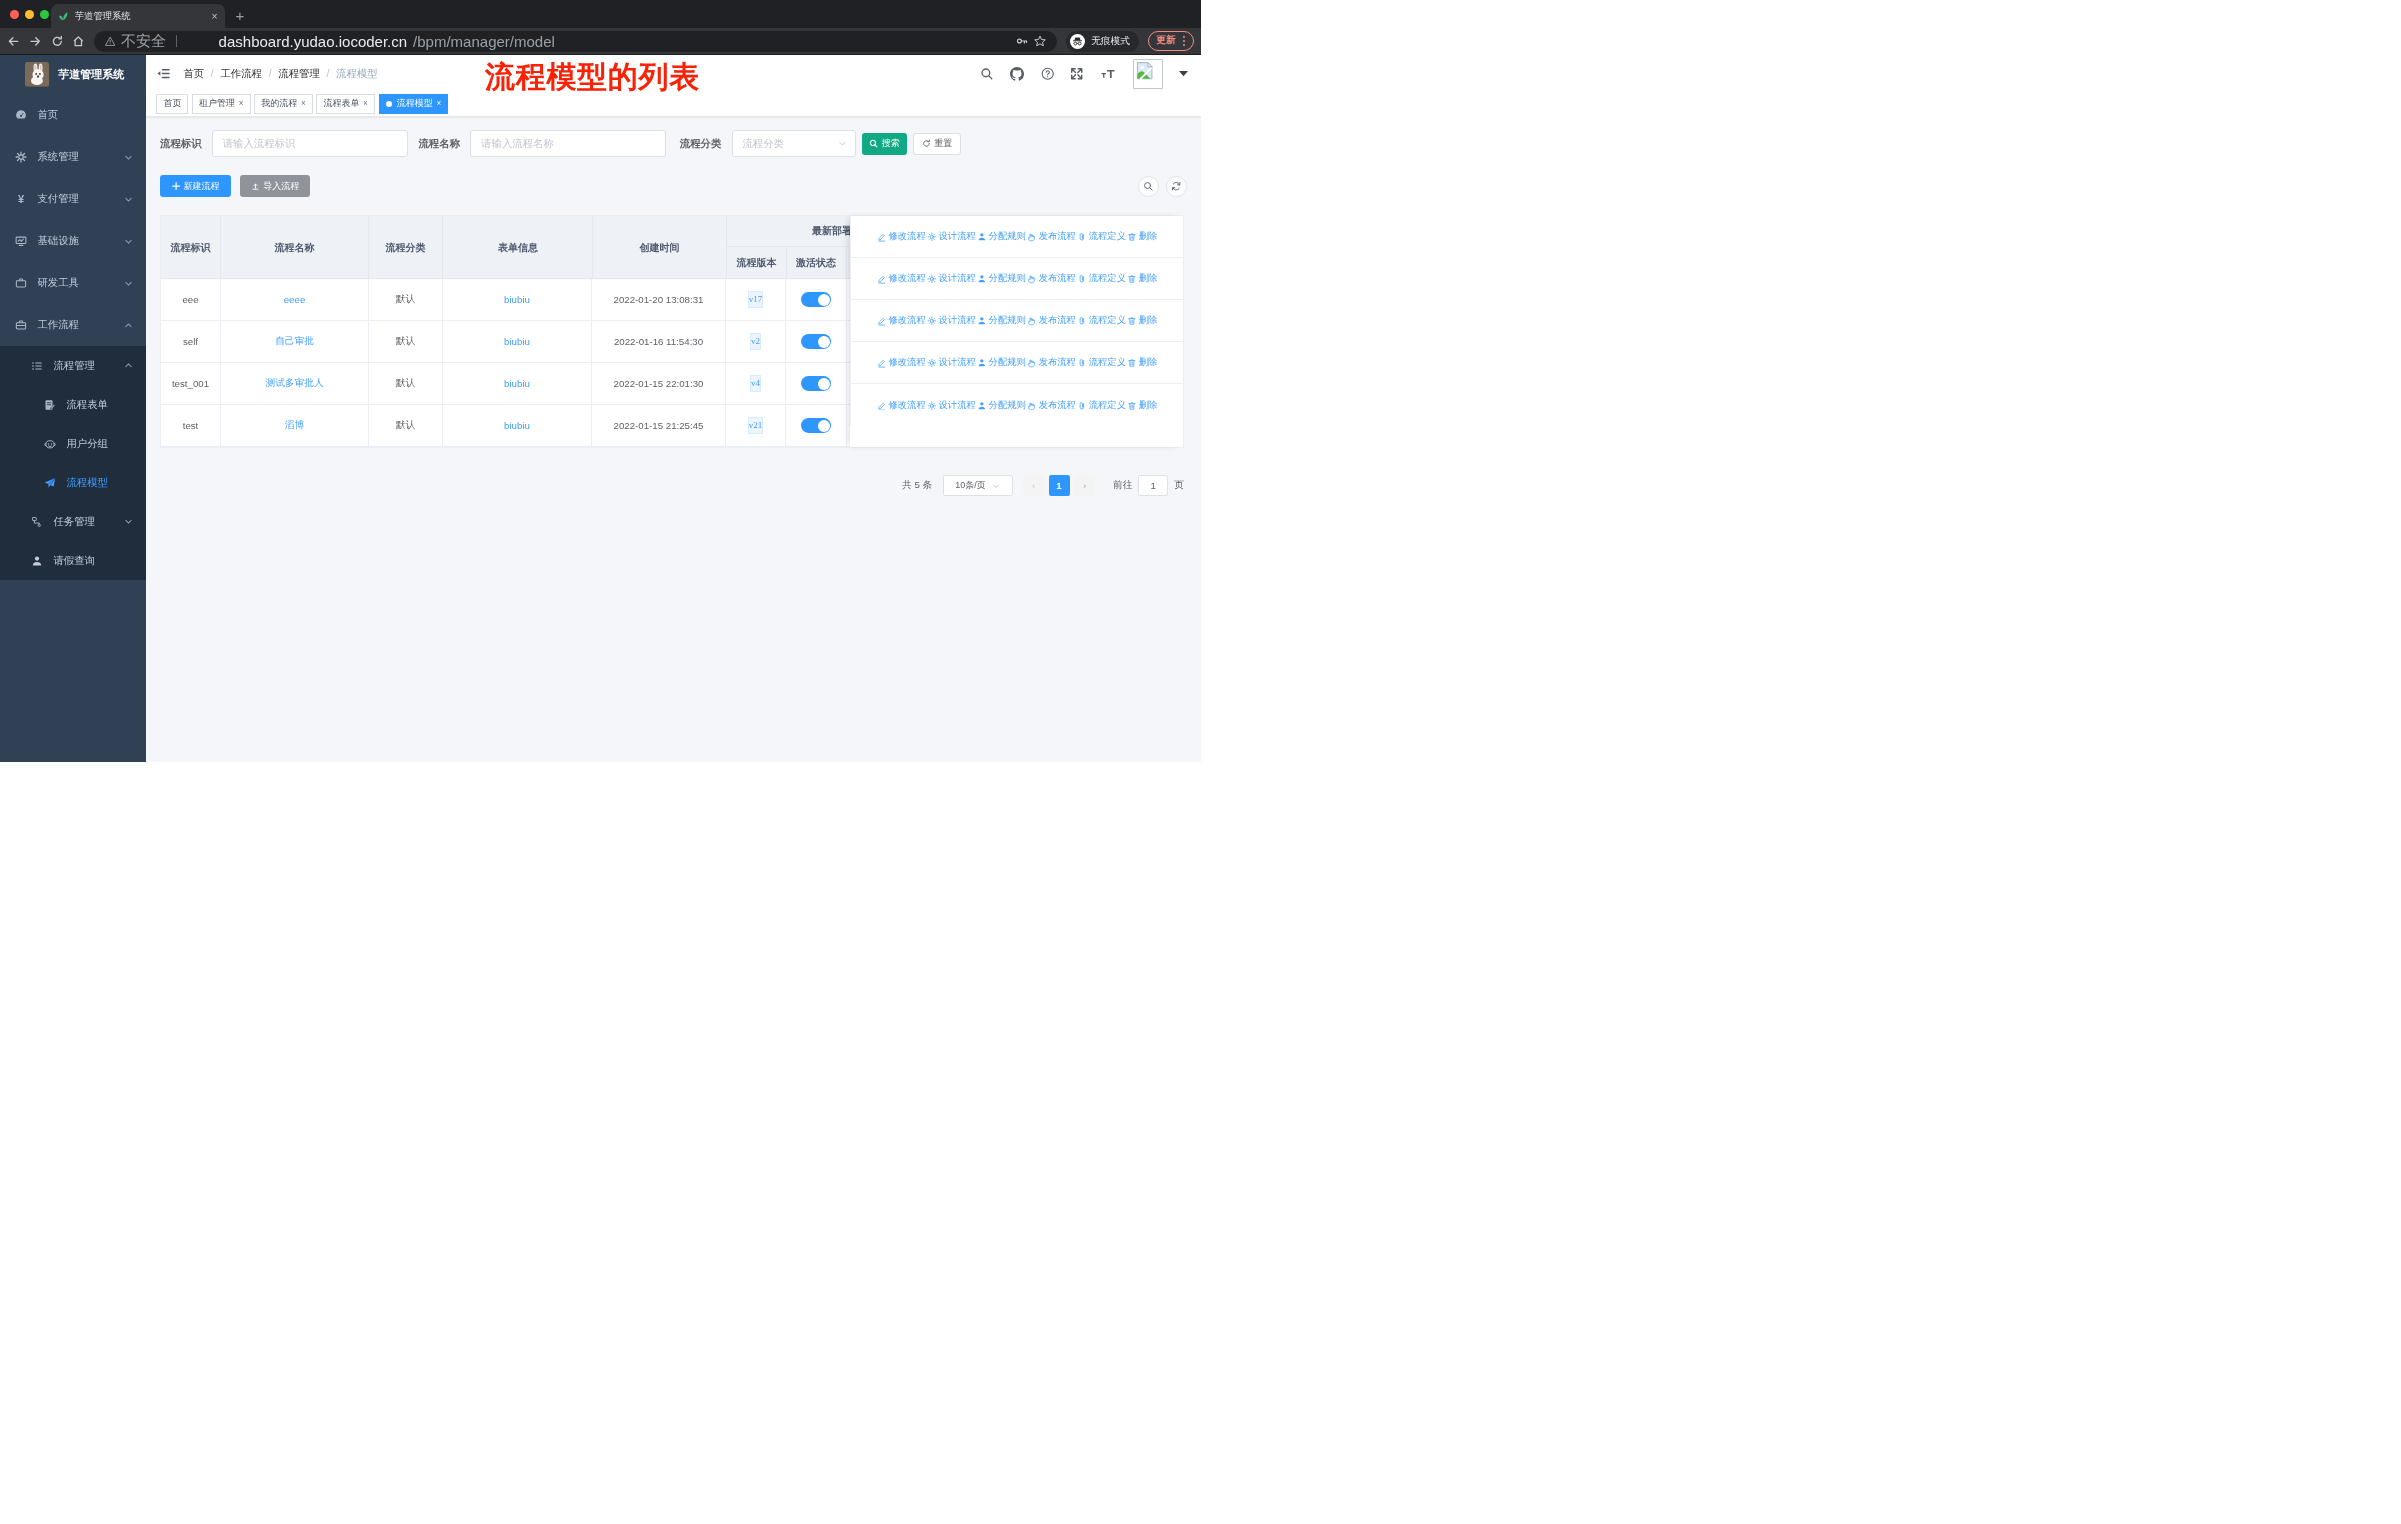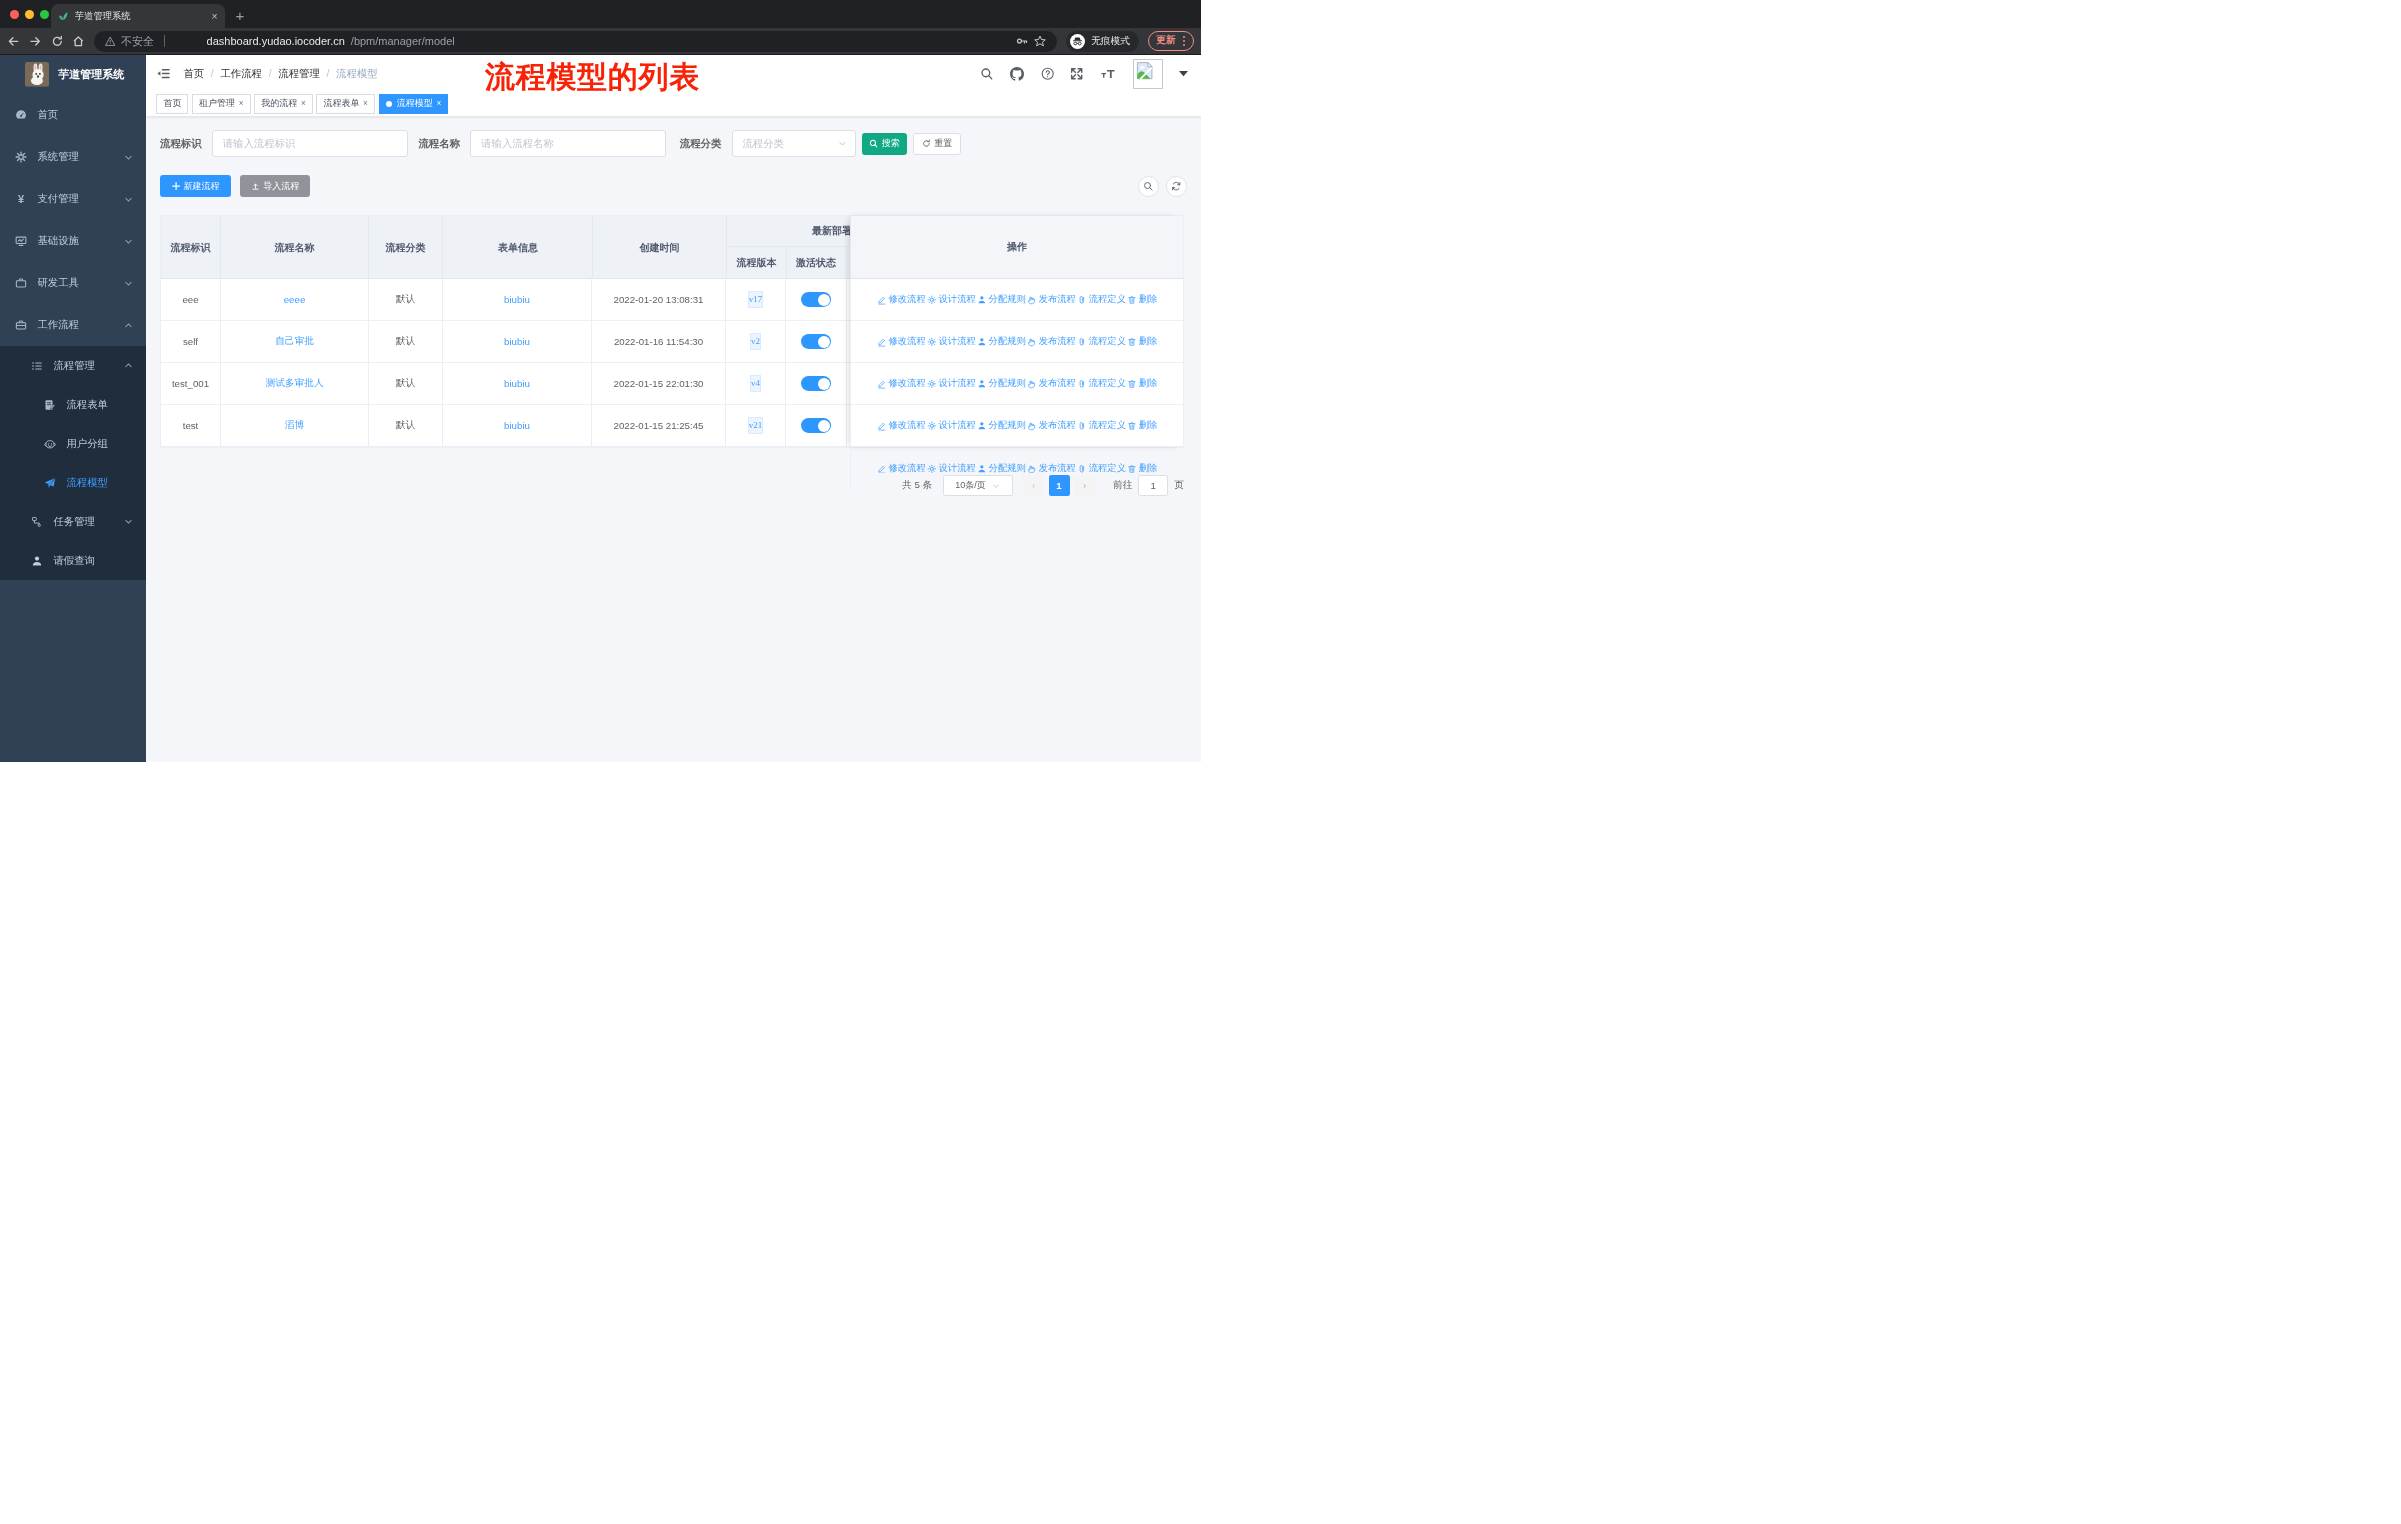--- a/index.html
+++ b/index.html
@@ -17,21 +17,21 @@
   .tab { margin-left:51px; width:174px; height:24px; background:#35363a;
     border-radius:7.4px 7.4px 0 0; display:flex; align-items:center; padding:0 7.4px;
     color:#e8eaed; font-size:9.3px; gap:6px; }
   .tab-title { flex:1; white-space:nowrap; overflow:hidden; }
   .tab-close { color:#bdc1c6; font-size:10.4px; cursor:default; }
   .newtab { color:#9aa0a6; font-size:15px; margin:0 0 3px 10.4px; line-height:19.4px; }
   .toolbar { height:27px; background:#35363a; display:flex; align-items:center;
     padding:0 7.4px; gap:9px; border-bottom:0.7px solid #1b1c1e; }
   .navic { color:#c7cacd; }
   .addr { flex:1; height:21px; background:#202124; border-radius:10.4px;
-    display:flex; align-items:center; padding:0 10.4px; gap:6px; color:#9aa0a6; font-size:11px; }
+    display:flex; align-items:center; padding:0 10.4px; gap:6px; color:#9aa0a6; font-size:15px; }
   .addr .host { color:#e8eaed;margin-left:31px; }
   .addr .divider { width:0.7px; height:12px; background:#5f6368; margin:0 4.5px; }
   .addr .spacer { flex:1; }
   .incog { height:21px; background:#27282c; border-radius:10.4px; display:flex;
     align-items:center; gap:6px; padding:0 9px 0 4.5px; color:#e8eaed; font-size:9.7px; }
   .update-chip { height:19.4px; border:1.5px solid var(--chip,#f28b82); border-radius:10.4px;
     color:var(--chip,#f28b82); display:flex; align-items:center; gap:7.4px;
     padding:0 7.4px; font-size:9.7px; font-weight:bold; }
   .dots { display:flex; flex-direction:column; gap:1.9px; }
   .dots i { width:2.2px; height:2.2px; border-radius:50%; background:var(--chip,#f28b82); }
@@ -685,21 +685,20 @@
           <div class="cell c6">
               <span class="vbadge">v21</span>
             </div>
           <div class="cell c7">
               <span class="switch"></span>
             </div>
           <div class="cell c8"></div>
         </div>
 
         <div class="ops">
-          <div class="ops-head">操作</div>
 
           <div class="ops-row">
             <span class="alink">
                 <span class="ic">
                   <svg width="9.7" height="9.7" viewBox="0 0 16 16" fill="none" stroke="currentColor" stroke-width="1.2">
                     <path d="M3 10.8 L10 3.8 l2.2 2.2 L5.2 13 H3 Z"></path>
                     <path d="M3 15 h10" stroke-linecap="round"></path>
                   </svg>
                 </span>
                 <span>修改流程</span>

